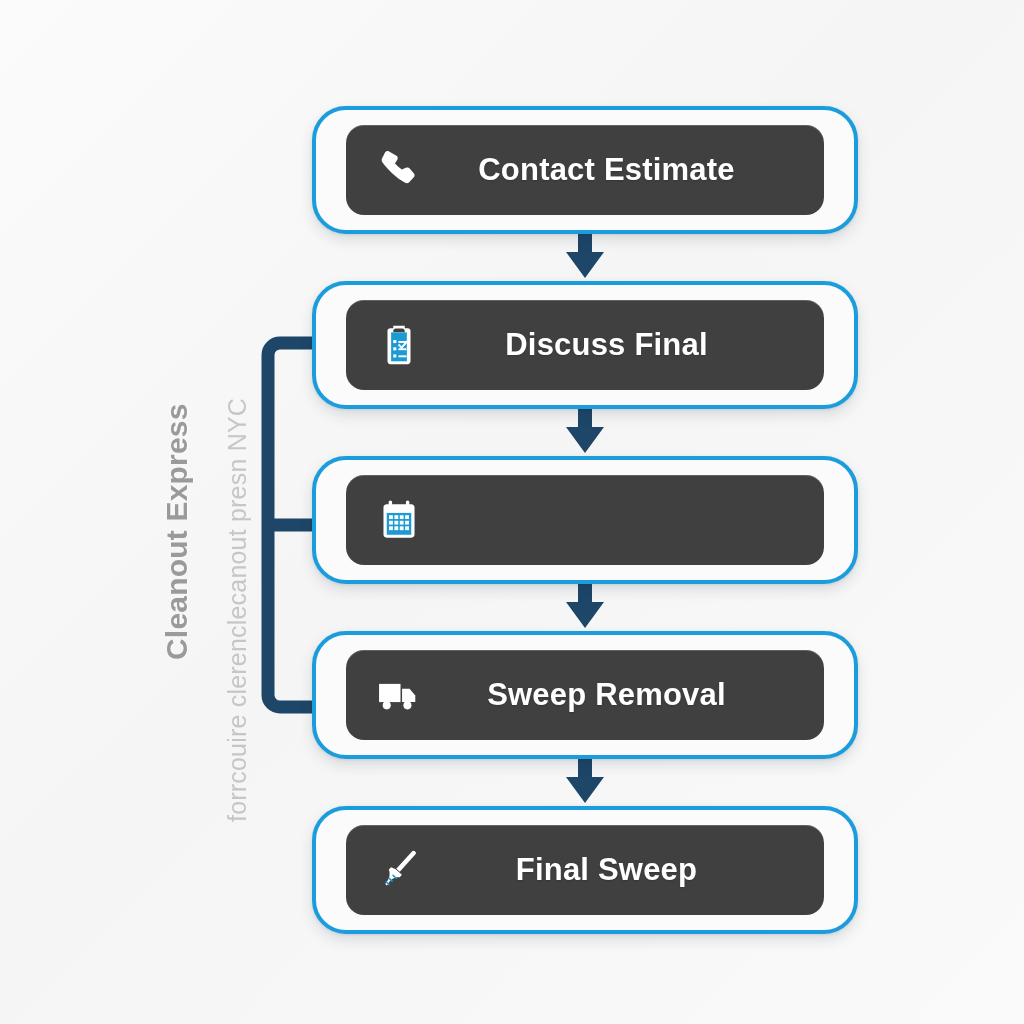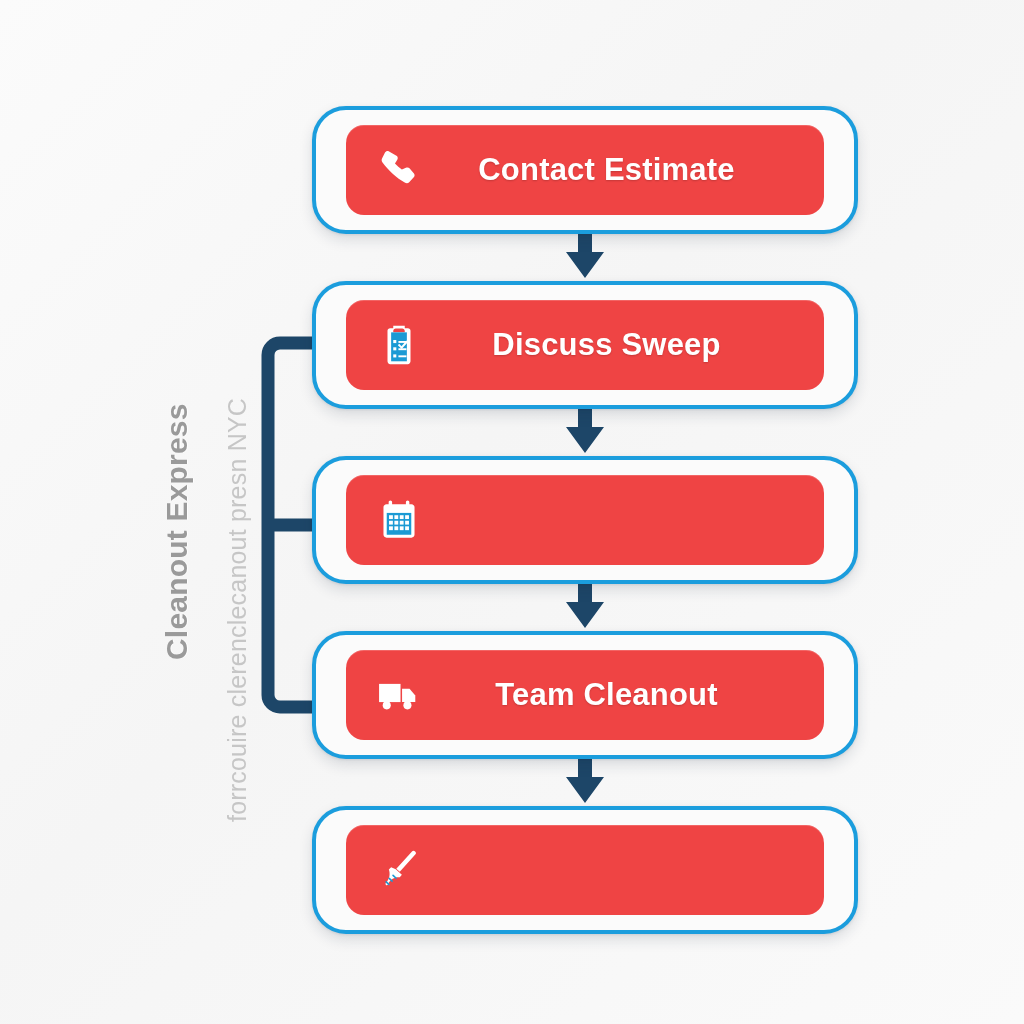--- a/index.html
+++ b/index.html
@@ -85,21 +85,21 @@
                 0 1px 3px rgba(20,40,60,0.10);
     display: flex;
     align-items: center;
     justify-content: center;
   }
 
   .step-pill {
     box-sizing: border-box;
     width: 478px;
     height: 90px;
-    background: #ef4444;
+    background: #404040;
     border-radius: 18px;
     display: flex;
     align-items: center;
     padding: 0 0 0 26px;
     box-shadow: inset 0 1px 0 rgba(255,255,255,0.18);
     gap: 17px;
   }
 
   .step-icon {
     flex: 0 0 auto;
@@ -194,21 +194,21 @@
             <rect x="7.9" y="5.4" width="8.2" height="15.1" fill="#1b9ad4"></rect>
             <rect x="9" y="9.4" width="1.6" height="1.6"></rect>
             <path d="M11.7 9.9 h4.2 v1 h-4.2 z"></path>
             <path d="M12.1 11.4 l1.2 1.2 l2.6 -2.9 l.8 .7 l-3.3 3.7 l-2 -2 z"></path>
             <rect x="9" y="13.2" width="1.6" height="1.6"></rect>
             <path d="M11.7 13.7 h4.2 v1 h-4.2 z"></path>
             <rect x="9" y="16.9" width="1.6" height="1.6"></rect>
             <path d="M11.7 17.4 h4.2 v1 h-4.2 z"></path>
           </svg>
         </span>
-        <span class="step-label">Discuss Sweep</span>
+        <span class="step-label">Discuss Final</span>
       </div>
     </div>
 
     <div class="connector">
       <svg viewBox="0 0 56 47" aria-hidden="true">
         <path class="arrow-shape" d="M21 0 h14 v18 h12 L28 44 L9 18 h12 z"></path>
       </svg>
     </div>
 
     <div class="step-card">
@@ -245,37 +245,38 @@
     <div class="step-card">
       <div class="step-pill">
         <span class="step-icon">
           <svg viewBox="0 0 24 24" aria-hidden="true">
             <path d="M1.6 6.2h11.2v9.5H1.6z"></path>
             <path d="M13.6 8.7h3.9l3 3.6v3.4h-6.9z"></path>
             <circle cx="5.6" cy="17.4" r="2.1"></circle>
             <circle cx="16.4" cy="17.4" r="2.1"></circle>
           </svg>
         </span>
-        <span class="step-label">Team Cleanout</span>
+        <span class="step-label">Sweep Removal</span>
       </div>
     </div>
 
     <div class="connector">
       <svg viewBox="0 0 56 47" aria-hidden="true">
         <path class="arrow-shape" d="M21 0 h14 v18 h12 L28 44 L9 18 h12 z"></path>
       </svg>
     </div>
 
     <div class="step-card">
       <div class="step-pill">
         <span class="step-icon">
           <svg viewBox="0 0 24 24" aria-hidden="true">
             <path d="M20.4 2.3c.5.4.6 1 .2 1.5l-8.2 9.1-1.8-1.6 8.3-9.1c.4-.4 1-.4 1.5.1z"></path>
             <path d="M10.3 11.6l3.2 2.9-1.1 1.3c-1.3-.2-2.6.1-3.7.8-1.1.7-2 1.8-2.5 3-.2.4-.7.5-1 .2-.3-.3-.3-.8 0-1.1.9-1 1.5-2.2 1.8-3.5.2-1.1.1-2.3-.3-3.4l1.2-1.3z"></path>
             <path d="M6.9 16.4l1.5 1.4M8.9 14.8l1.6 1.5M5.3 18.2l1.4 1.3" stroke="#1b9ad4" stroke-width=".85" fill="none" stroke-linecap="round"></path>
           </svg>
         </span>
+        <span class="step-label">Final Sweep</span>
       </div>
     </div>
 
   </div>
 
 </div>
 
 </body></html>

